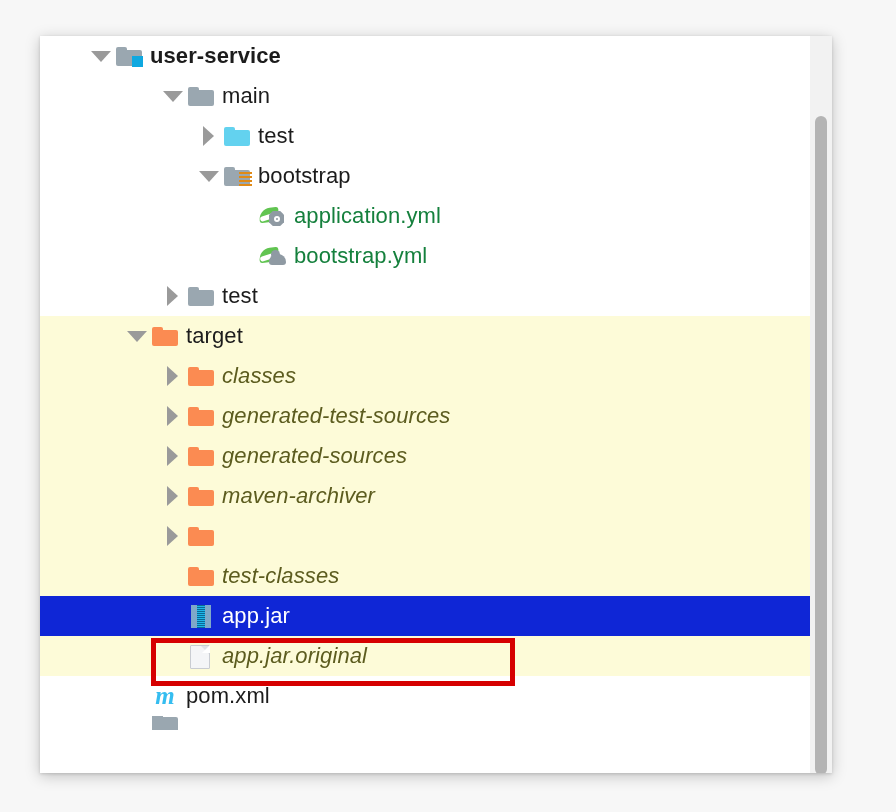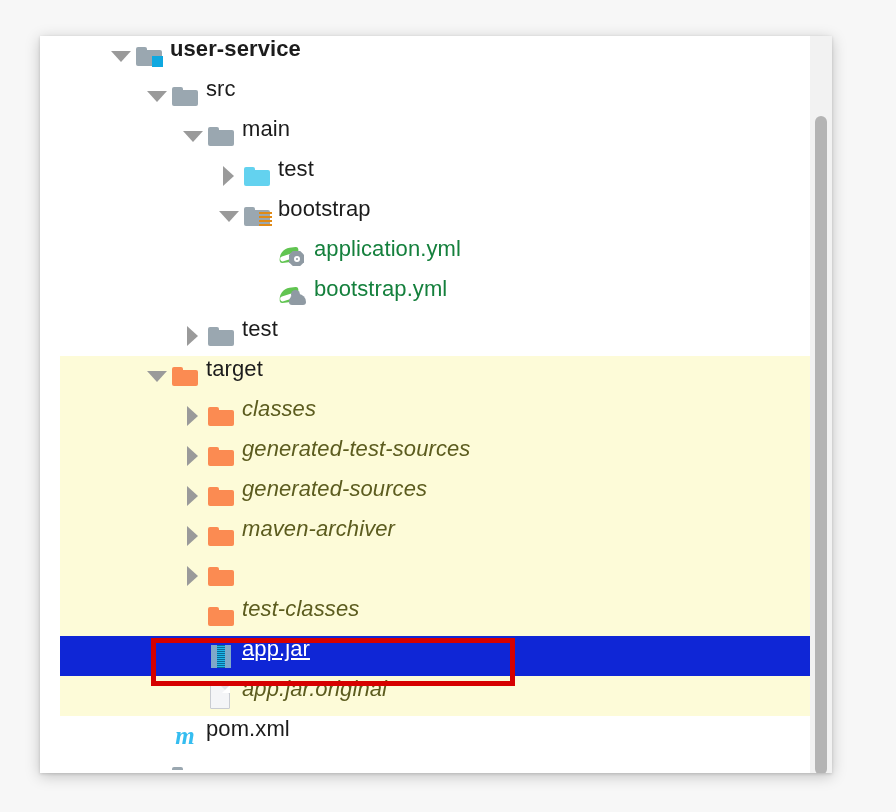--- a/index.html
+++ b/index.html
@@ -17,24 +17,23 @@
     width:792px;height:737px;
     background:#ffffff;
     overflow:hidden;
     box-shadow:0 3px 14px rgba(0,0,0,.22), 0 1px 3px rgba(0,0,0,.14);
   }
   #tree{position:absolute;left:0;top:0;width:792px;}
 
   .row{
     position:relative;
     height:40px;
-    display:flex;align-items:flex-start;
+    display:flex;align-items:center;
     white-space:nowrap;
     box-sizing:border-box;
-    margin-left:20px;
   }
   .row.hl{background:#fdfbd8;}
   .row.sel{background:#0f26d6;}
 
   .indent{display:inline-block;flex:none;}
 
   
   .arrow{
     flex:none;width:26px;height:40px;position:relative;
   }
@@ -134,21 +133,21 @@
     color:#35bdf0;font-style:italic;font-weight:bold;font-size:25px;
     line-height:26px;text-align:center;
     font-family:"Liberation Serif","DejaVu Serif",serif;
   }
 
   
   .label{font-size:22px;color:#1c1c1c;letter-spacing:.1px;}
   .label.bold{font-weight:bold;}
   .label.blue{color:#15803d;}
   .label.olive{color:#5c5c1f;font-style:italic;}
-  .label.white{color:#ffffff;text-decoration:underline;}
+  .label.white{color:#ffffff;}
 
   
   .row.clipped{height:14px;overflow:hidden;}
 
   
   #sbtrack{
     position:absolute;right:0;top:0;width:22px;height:737px;background:#f2f2f2;
   }
   #sbthumb{
     position:absolute;right:5px;top:80px;width:12px;height:659px;
@@ -174,31 +173,20 @@
           <span class="indent" style="width: 48px;"></span>
           <span class="arrow down"></span>
           <span class="ico">
             <span class="folder f-gray">
               <span class="tab"></span>
               <span class="body"></span>
               <span class="badge-sq"></span>
             </span>
           </span>
           <span class="label bold">user-service</span>
-        </div>
-        <div class="row">
-          <span class="indent" style="width: 84px;"></span>
-          <span class="arrow down"></span>
-          <span class="ico">
-            <span class="folder f-gray">
-              <span class="tab"></span>
-              <span class="body"></span>
-            </span>
-          </span>
-          <span class="label">src</span>
         </div>
         <div class="row">
           <span class="indent" style="width: 120px;"></span>
           <span class="arrow down"></span>
           <span class="ico">
             <span class="folder f-gray">
               <span class="tab"></span>
               <span class="body"></span>
             </span>
           </span>

